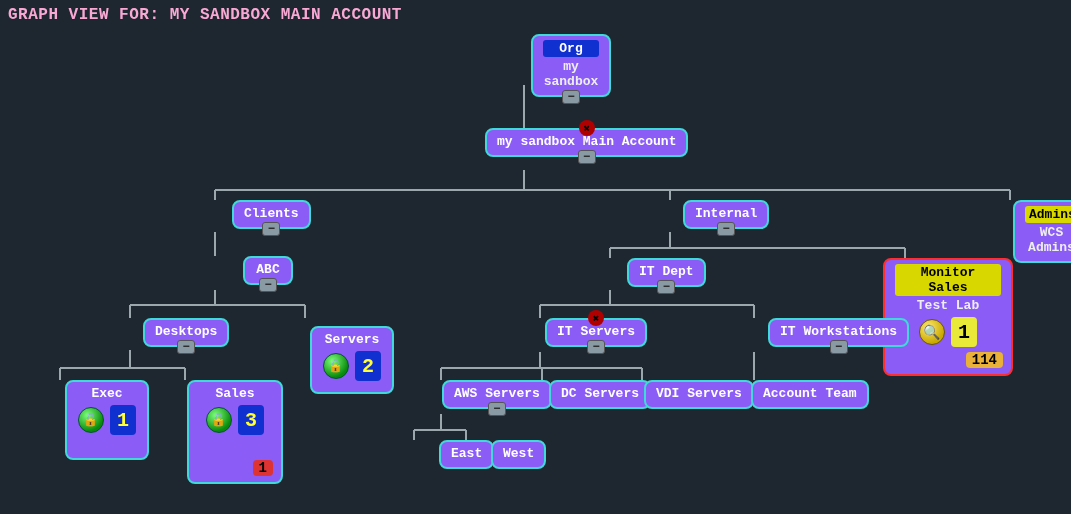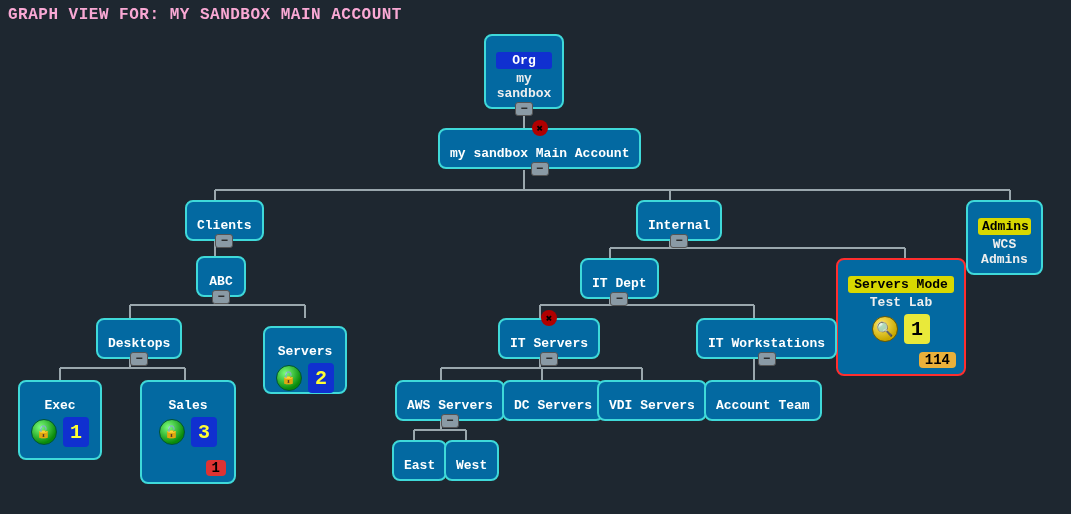--- a/index.html
+++ b/index.html
@@ -20,26 +20,27 @@
     letter-spacing: 0.5px;
   }
   svg.connectors {
     position: absolute;
     top: 0; left: 0;
     width: 1071px; height: 514px;
     pointer-events: none;
   }
   .node {
     position: absolute;
-    background: #0369a1;
+    background: #8b5cf6;
     border: 2px solid #3fd9d9;
     border-radius: 8px;
     text-align: center;
-    padding: 16px 10px 6px 10px;
+    padding: 4px 10px 6px 10px;
     min-width: 50px;
+    margin-left: 47px;
   }
   .node.red-border { border-color: #ff2e2e; }
   .node .title-bar {
     font-size: 13px;
     color: #fff;
     margin-bottom: 2px;
     padding: 1px 4px;
   }
   .node .title-bar.blue { background: #1030d0; border-radius: 3px; }
   .node .title-bar.yellow { background: #d8d800; color:#000; border-radius: 3px; }
@@ -187,21 +188,21 @@
   <div class="label-only">Internal</div>
   <div class="collapse">−</div>
 </div>
 
 <div class="node" style="left:966px; top:200px; width:77px;">
   <div class="title-bar yellow">Admins</div>
   <div class="sub">WCS Admins</div>
 </div>
 
 <div class="node red-border" style="left:836px; top:258px; width:130px; height:118px;">
-  <div class="title-bar yellow">Servers Mode</div>
+  <div class="title-bar yellow">Monitor Sales</div>
   <div class="sub">Test Lab</div>
   <div class="counts">
     <div class="search">🔍</div>
     <div class="count-badge count-yellow">1</div>
   </div>
   <div class="pill pill-yellow">114</div>
 </div>
 
 <div class="node" style="left:196px; top:256px;">
   <div class="label-only">ABC</div>
@@ -242,21 +243,21 @@
   <div class="label-only">IT Dept</div>
   <div class="collapse">−</div>
 </div>
 
 <div class="node" style="left:498px; top:318px;">
   <div class="close-x">✖</div>
   <div class="label-only">IT Servers</div>
   <div class="collapse">−</div>
 </div>
 
-<div class="node" style="left:696px; top:318px;">
+<div class="node" style="left:721px; top:318px;">
   <div class="label-only">IT Workstations</div>
   <div class="collapse">−</div>
 </div>
 
 <div class="node" style="left:395px; top:380px;">
   <div class="label-only">AWS Servers</div>
   <div class="collapse">−</div>
 </div>
 
 <div class="node" style="left:502px; top:380px;">

